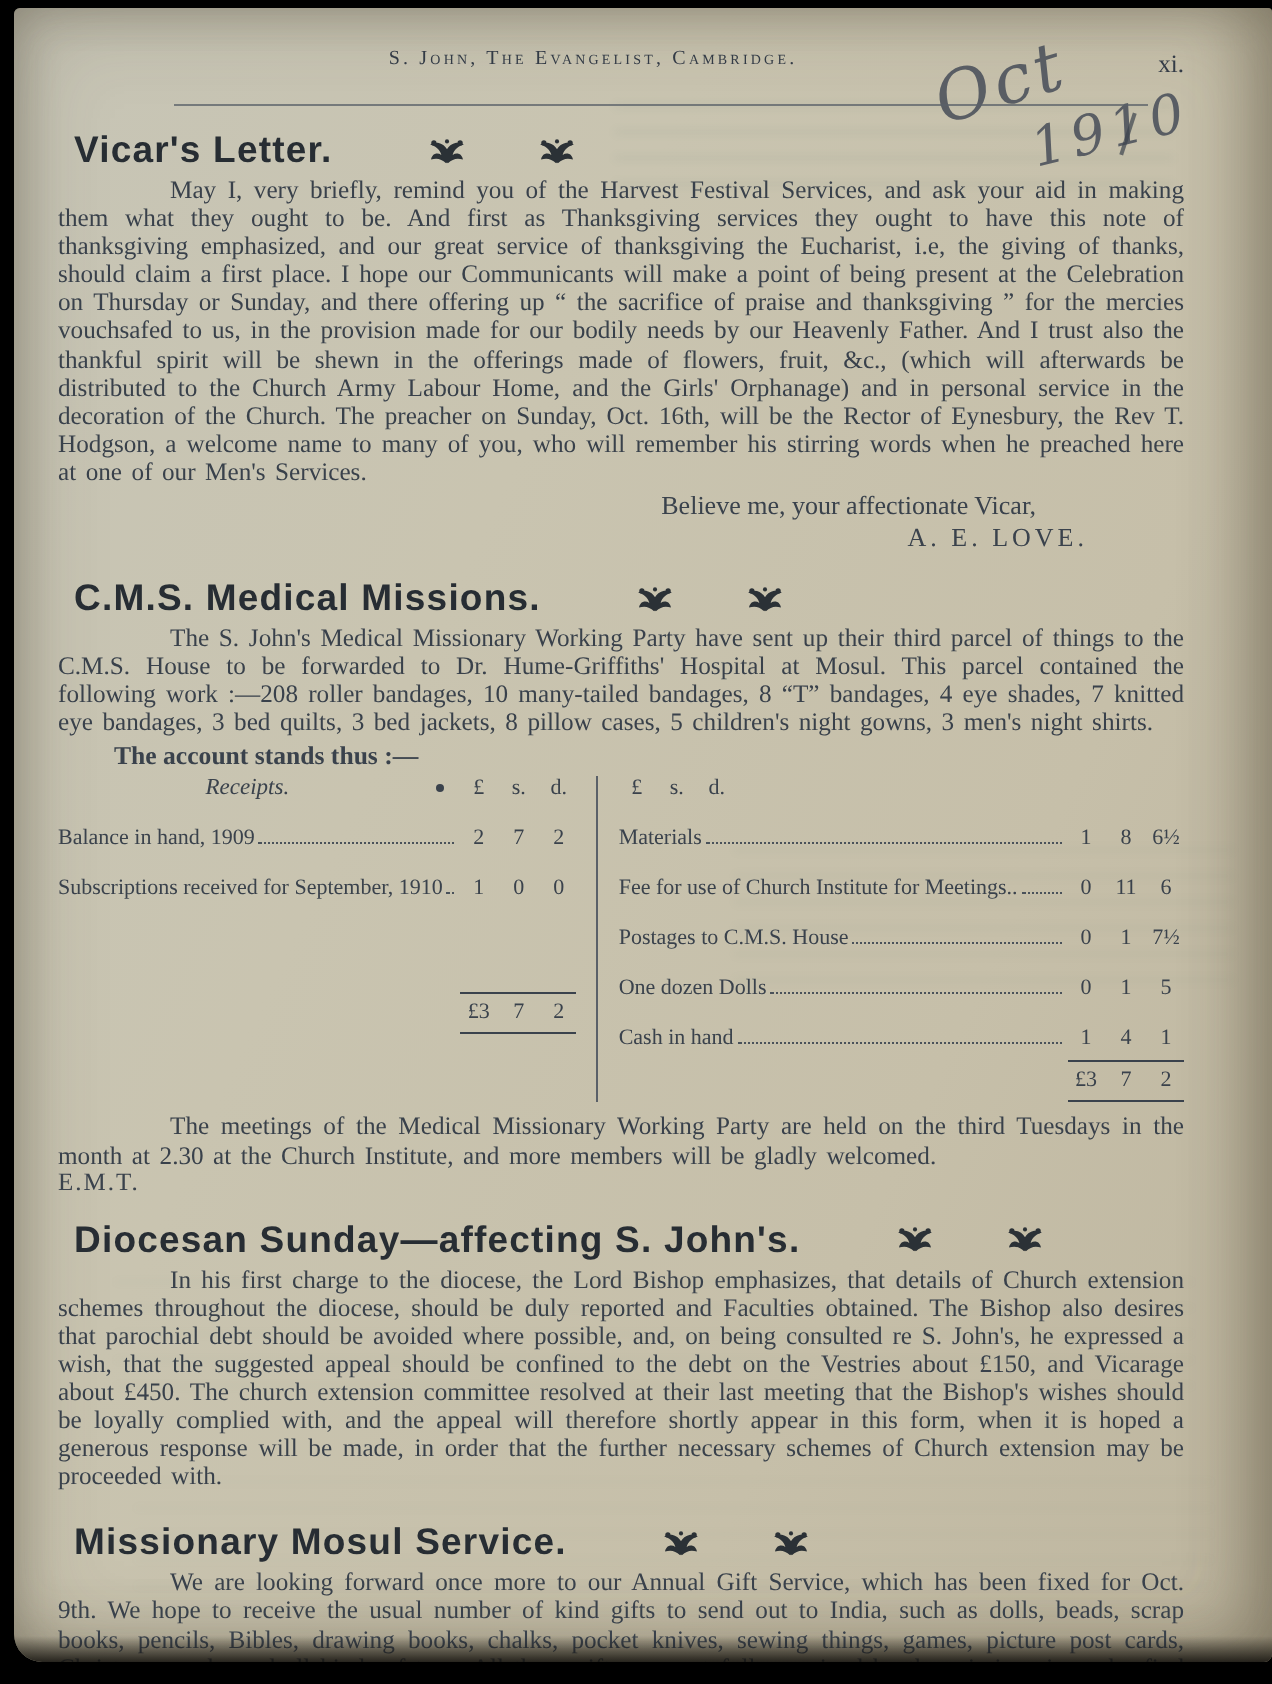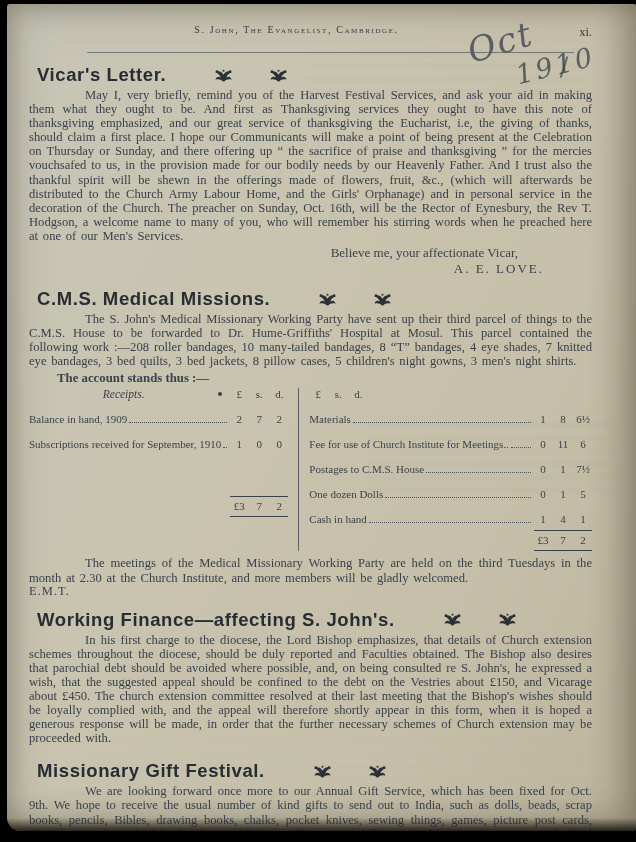--- a/index.html
+++ b/index.html
@@ -242,42 +242,42 @@
           </div>
         </div>
       </div>
 
       <div class="closing-wrap">
         <p class="body">The meetings of the Medical Missionary Working Party are held on the third Tuesdays in the month at 2.30 at the Church Institute, and more members will be gladly welcomed.</p>
         <div class="initials">E.M.T.</div>
       </div>
 
       <div class="heading-row">
-        <h2 class="heading">Working Finance—affecting S. John's.</h2>
+        <h2 class="heading">Diocesan Sunday—affecting S. John's.</h2>
         <svg class="fleuron" viewBox="0 0 24 16">
             <g fill="#2b3136">
               <circle cx="5" cy="2.6" r="1.4"></circle>
               <circle cx="19" cy="2.6" r="1.4"></circle>
               <circle cx="12" cy="1.8" r="1.1"></circle>
               <path d="M12 6 C10 2.5 6 1.5 3 3.5 C6 4.5 8 6 9 9 C6.5 7.5 4 8.5 3.5 11.5 C6.5 10.5 9 11 11.5 13.5 C12 13 12 13 12.5 13.5 C15 11 17.5 10.5 20.5 11.5 C20 8.5 17.5 7.5 15 9 C16 6 18 4.5 21 3.5 C18 1.5 14 2.5 12 6 Z"></path>
             </g>
           </svg>
         <svg class="fleuron" viewBox="0 0 24 16">
             <g fill="#2b3136">
               <circle cx="5" cy="2.6" r="1.4"></circle>
               <circle cx="19" cy="2.6" r="1.4"></circle>
               <circle cx="12" cy="1.8" r="1.1"></circle>
               <path d="M12 6 C10 2.5 6 1.5 3 3.5 C6 4.5 8 6 9 9 C6.5 7.5 4 8.5 3.5 11.5 C6.5 10.5 9 11 11.5 13.5 C12 13 12 13 12.5 13.5 C15 11 17.5 10.5 20.5 11.5 C20 8.5 17.5 7.5 15 9 C16 6 18 4.5 21 3.5 C18 1.5 14 2.5 12 6 Z"></path>
             </g>
           </svg>
       </div>
       <p class="body">In his first charge to the diocese, the Lord Bishop emphasizes, that details of Church extension schemes throughout the diocese, should be duly reported and Faculties obtained. The Bishop also desires that parochial debt should be avoided where possible, and, on being consulted re S. John's, he expressed a wish, that the suggested appeal should be confined to the debt on the Vestries about £150, and Vicarage about £450.  The church extension committee resolved at their last meeting that the Bishop's wishes should be loyally complied with, and the appeal will therefore shortly appear in this form, when it is hoped a generous response will be made, in order that the further necessary schemes of Church extension may be proceeded with.</p>
 
       <div class="heading-row" style="margin-top:15px;">
-        <h2 class="heading">Missionary Gift Festival.</h2>
+        <h2 class="heading">Missionary Mosul Service.</h2>
         <svg class="fleuron" viewBox="0 0 24 16">
             <g fill="#2b3136">
               <circle cx="5" cy="2.6" r="1.4"></circle>
               <circle cx="19" cy="2.6" r="1.4"></circle>
               <circle cx="12" cy="1.8" r="1.1"></circle>
               <path d="M12 6 C10 2.5 6 1.5 3 3.5 C6 4.5 8 6 9 9 C6.5 7.5 4 8.5 3.5 11.5 C6.5 10.5 9 11 11.5 13.5 C12 13 12 13 12.5 13.5 C15 11 17.5 10.5 20.5 11.5 C20 8.5 17.5 7.5 15 9 C16 6 18 4.5 21 3.5 C18 1.5 14 2.5 12 6 Z"></path>
             </g>
           </svg>
         <svg class="fleuron" viewBox="0 0 24 16">
             <g fill="#2b3136">

